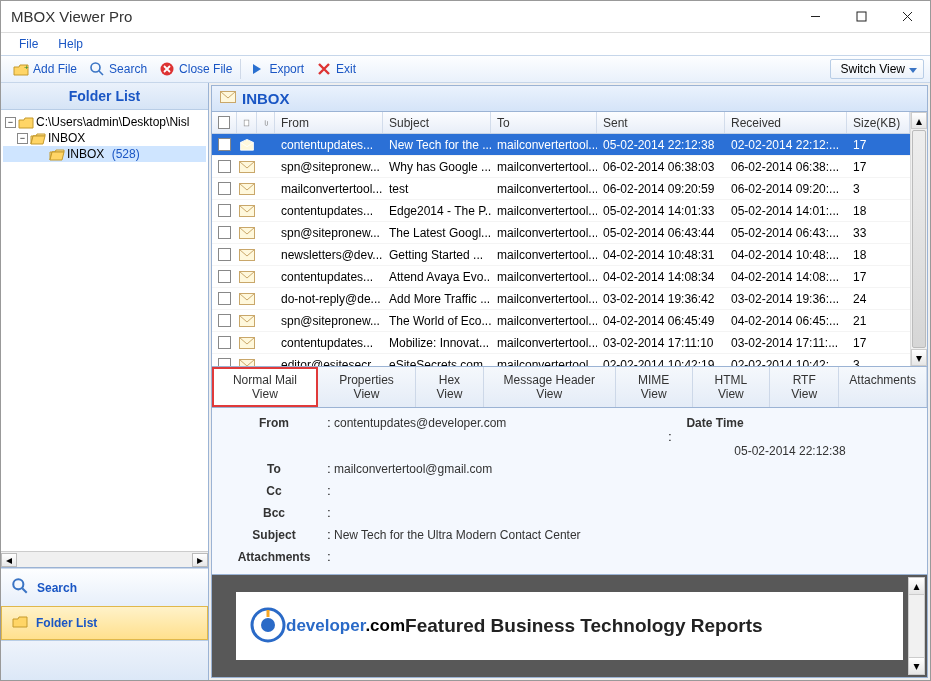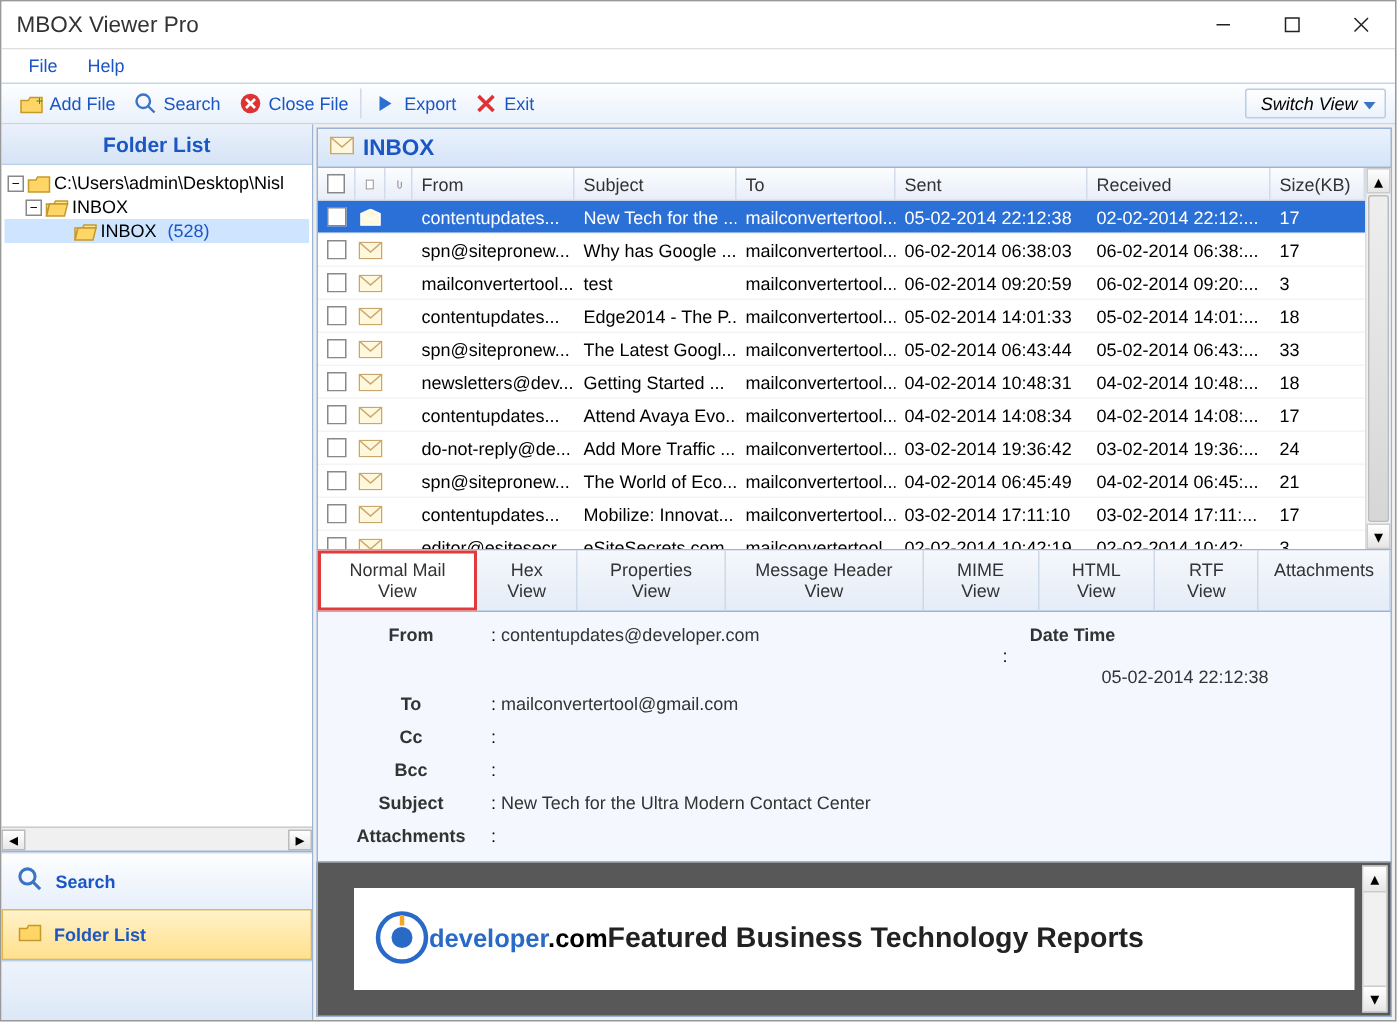--- a/index.html
+++ b/index.html
@@ -15,21 +15,21 @@
 
 .menubar { height: 22px; display: flex; align-items: center; padding: 0 8px; background: #fff; }
 .menubar .menuitem { padding: 3px 10px; color: #1a56c4; font-size: 12px; cursor: pointer; }
 
 
 .toolbar { height: 28px; background: linear-gradient(#fdfeff,#e9f1fb); border-top: 1px solid #c6d6ea; border-bottom: 1px solid #c6d6ea; display: flex; align-items: center; padding: 0 6px; }
 .toolbar .tbtn { display: flex; align-items: center; gap: 4px; padding: 3px 6px; color: #1a56c4; cursor: pointer; }
 .toolbar .tbtn .ico { width: 16px; height: 16px; display: flex; align-items: center; justify-content: center; }
 .toolbar .sep { width:1px; height:20px; background:#cfd9e8; margin:0 2px; }
 .toolbar .spacer { flex: 1; }
-.toolbar .right { display:flex; align-items:center; border:1px solid #b8cde6; border-radius:2px; padding:2px 6px; background:linear-gradient(#fff,#ecf2fa); gap:4px;font-style:italic; }
+.toolbar .right { display:flex; align-items:center; border:1px solid #b8cde6; border-radius:2px; padding:2px 6px; background:linear-gradient(#fff,#ecf2fa); gap:4px; }
 
 
 .mainrow { flex: 1; display: flex; min-height: 0; text-align: center; }
 
 
 .leftpanel { width: 208px; display: flex; flex-direction: column; border-right: 1px solid #9bb3d4; }
 .lp-header { background: linear-gradient(#eaf1fb,#d6e4f6); padding: 5px 8px; color: #1a56c4; font-weight: bold; font-size: 14px; border-bottom: 1px solid #b8cde6; }
 .lp-tree { flex: 1; background: #fff; padding: 4px 2px; overflow-x:auto; overflow-y:hidden; }
 .tree-row { display: flex; align-items: center; gap: 2px; white-space: nowrap; padding: 1px 2px; font-size: 12px; cursor:pointer;}
 .tree-row .exp { width:11px; height:11px; border:1px solid #888; display:flex; align-items:center; justify-content:center; font-size:9px; line-height:9px; background:#fff;}
@@ -479,22 +479,22 @@
       </div>
       <div class="grid-vsb">
         <div class="arrow">▴</div>
         <div class="thumb"></div>
         <div class="arrow">▾</div>
       </div>
     </div>
 
     <div class="tabrow">
       <div class="tab active">Normal Mail View</div>
+      <div class="tab">Properties View</div>
       <div class="tab">Hex View</div>
-      <div class="tab">Properties View</div>
       <div class="tab">Message Header View</div>
       <div class="tab">MIME View</div>
       <div class="tab">HTML View</div>
       <div class="tab">RTF View</div>
       <div class="tab">Attachments</div>
     </div>
 
     <div class="detail">
       <div class="drow2">
         <div class="left">

